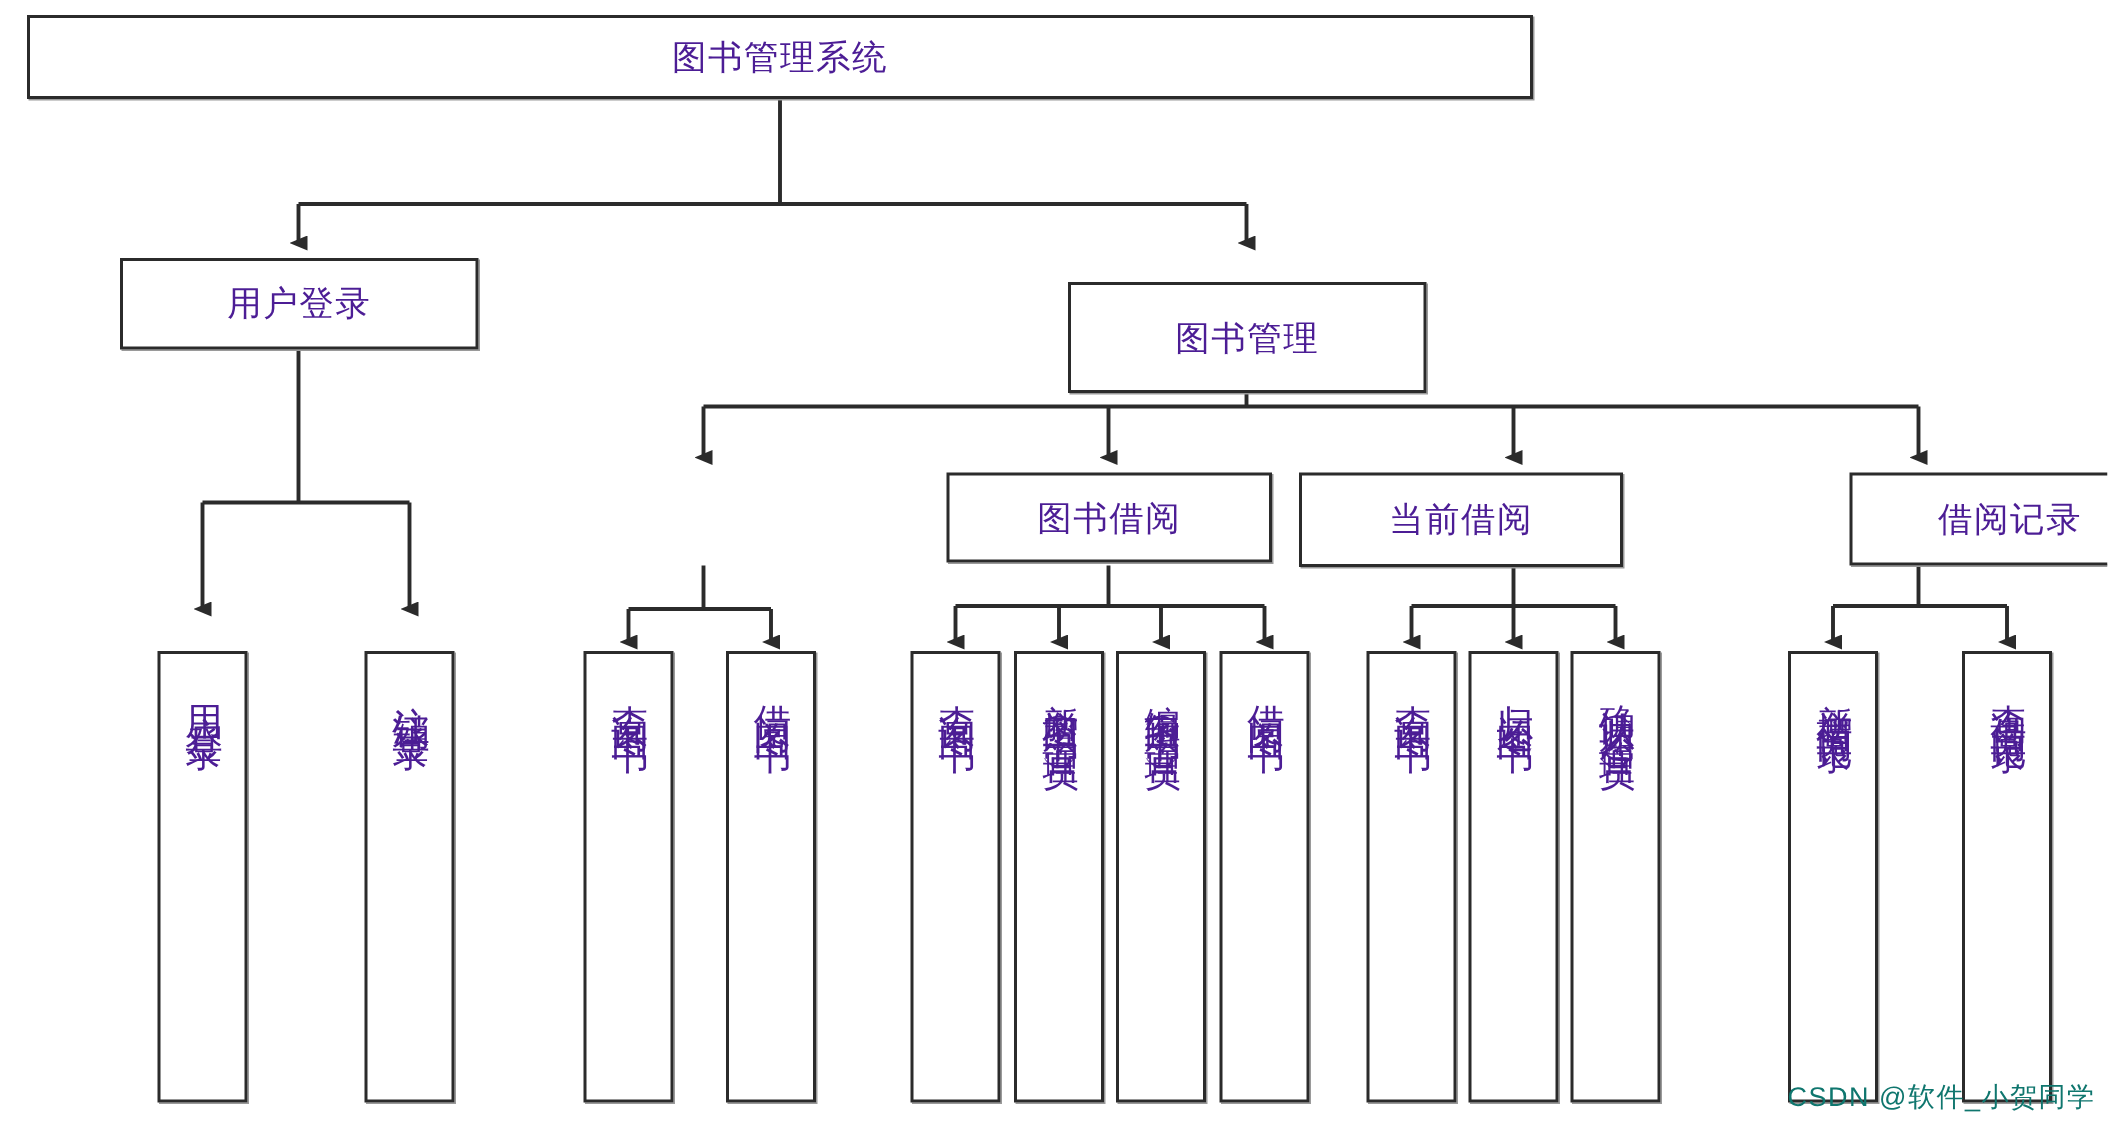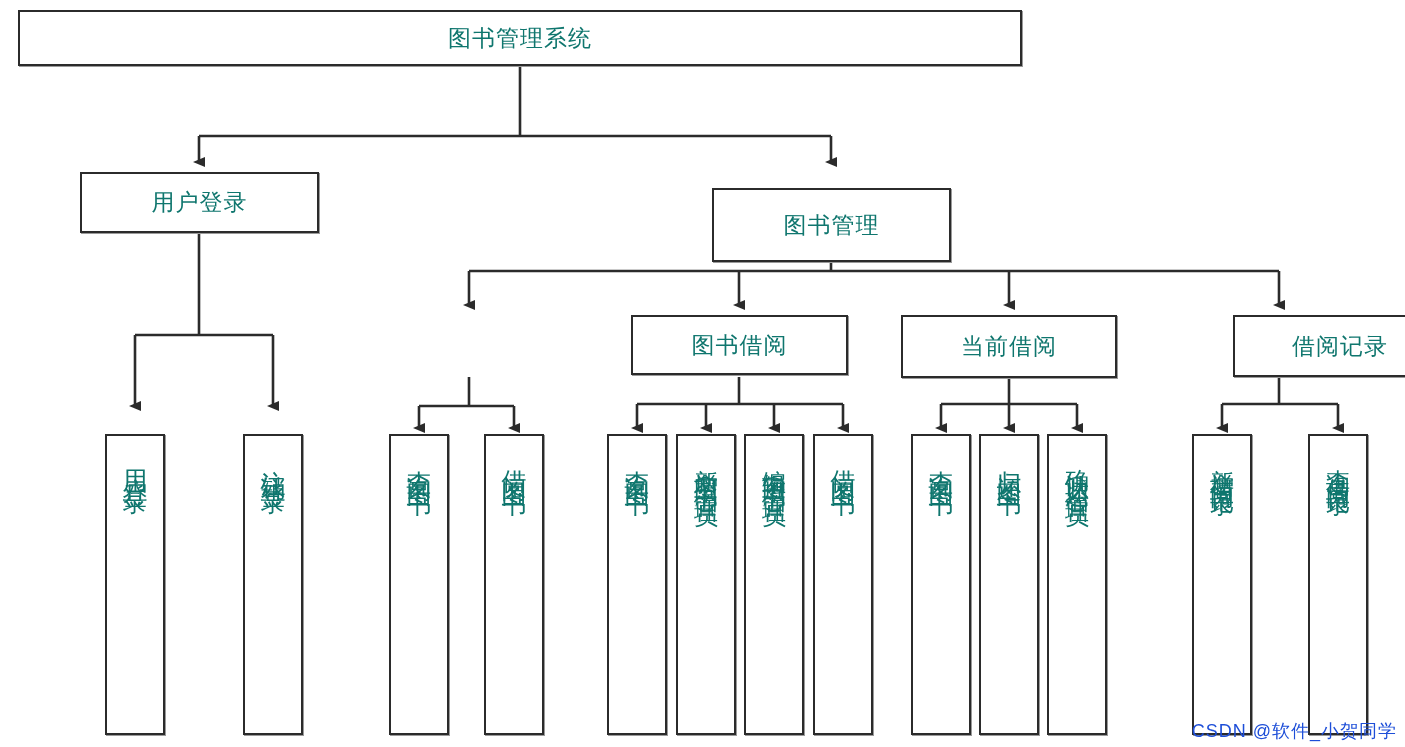--- a/index.html
+++ b/index.html
@@ -26,21 +26,21 @@
     pointer-events: none;
   }
   .node {
     position: absolute;
     box-sizing: border-box;
     border: 2px solid #2b2b2b;
     background: #ffffff;
     display: flex;
     align-items: center;
     justify-content: center;
-    color: #0f766e;
+    color: #4c1d95;
     box-shadow: 1px 1px 0 #9a9a9a;
   }
   .node .label {
     display: block;
     text-align: center;
     line-height: 1.15;
     white-space: nowrap;
   }
   
   .h-node .label {
@@ -64,21 +64,21 @@
   }
   .v-node.tall-text .label {
     font-size: 24px;
     letter-spacing: 5px;
   }
   .watermark {
     position: absolute;
     right: 8px;
     bottom: 4px;
     font-size: 18px;
-    color: #1d4ed8;
+    color: #0f766e;
     letter-spacing: 1px;
     white-space: nowrap;
     user-select: none;
   }
 </style>
 </head>
 <body>
 
 <div id="canvas">
 
@@ -142,21 +142,21 @@
 
   <div class="node h-node" style="left:712px; top:188px; width:239px; height:74px;">
     <span class="label">图书管理</span>
   </div>
 
 
   <div class="node h-node" style="left:631px; top:315px; width:217px; height:60px;">
     <span class="label">图书借阅</span>
   </div>
 
-  <div class="node h-node" style="left:901px; top:315px; width:216px; height:63px;">
+  <div class="node h-node" style="left:866px; top:315px; width:216px; height:63px;">
     <span class="label">当前借阅</span>
   </div>
 
   <div class="node h-node" style="left:1233px; top:315px; width:214px; height:62px;">
     <span class="label">借阅记录</span>
   </div>
 
   <div class="node v-node" style="left:105px; top:434px; width:60px; height:301px;">
     <span class="label">用户登录</span>
   </div>

